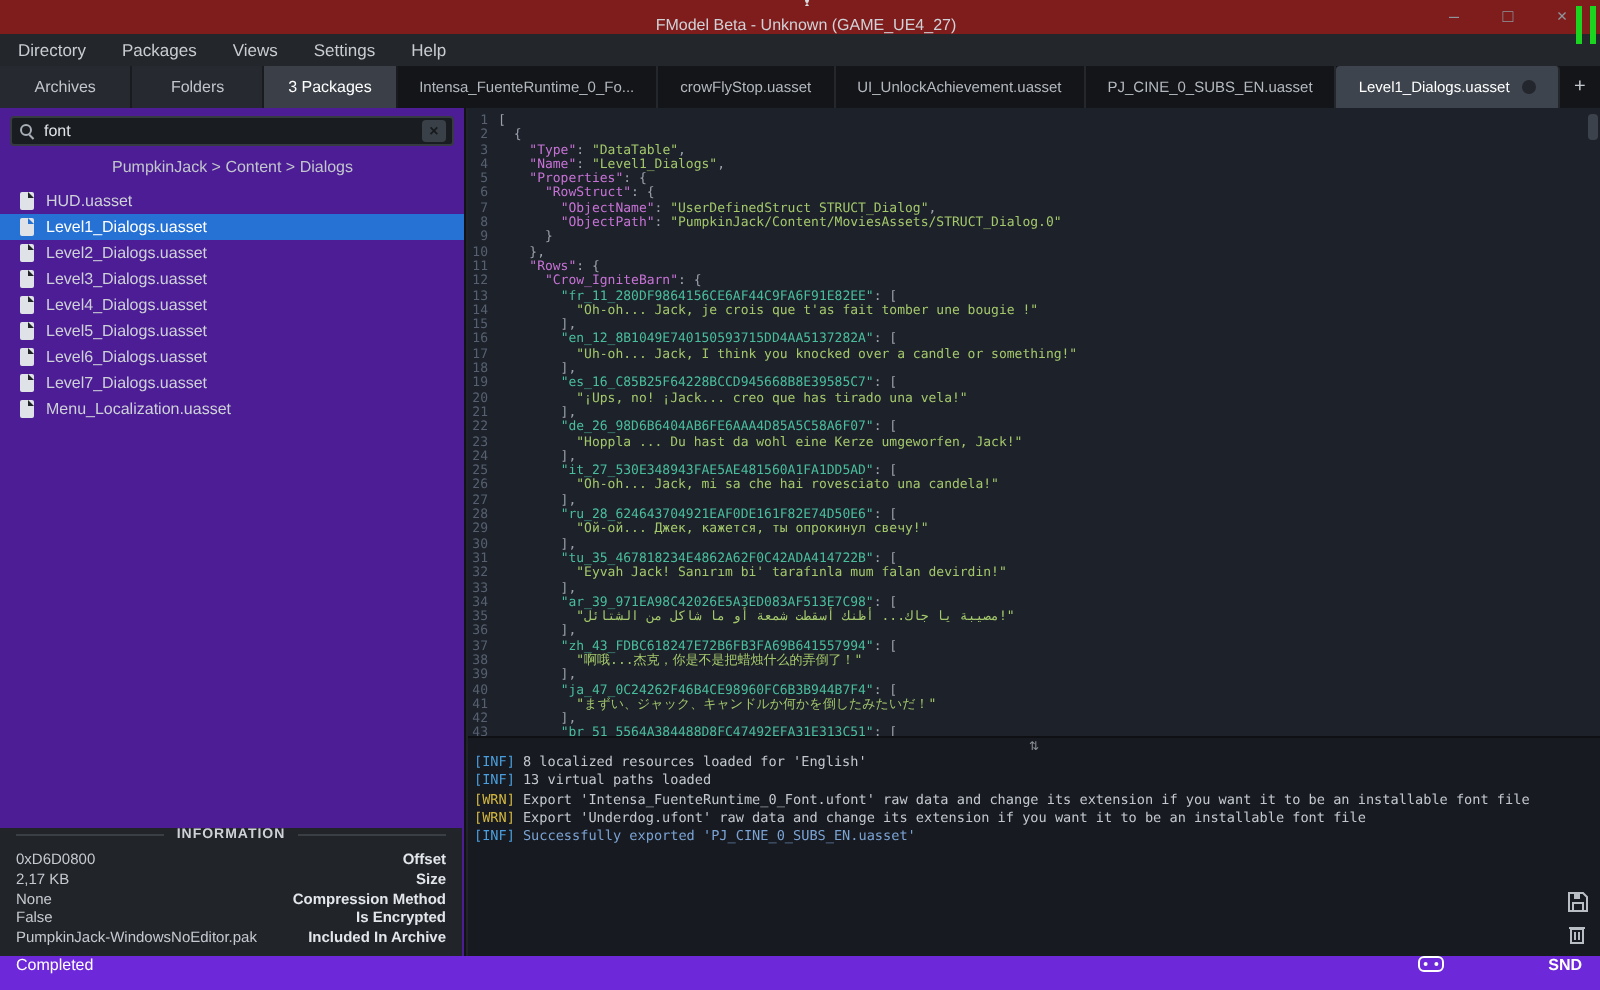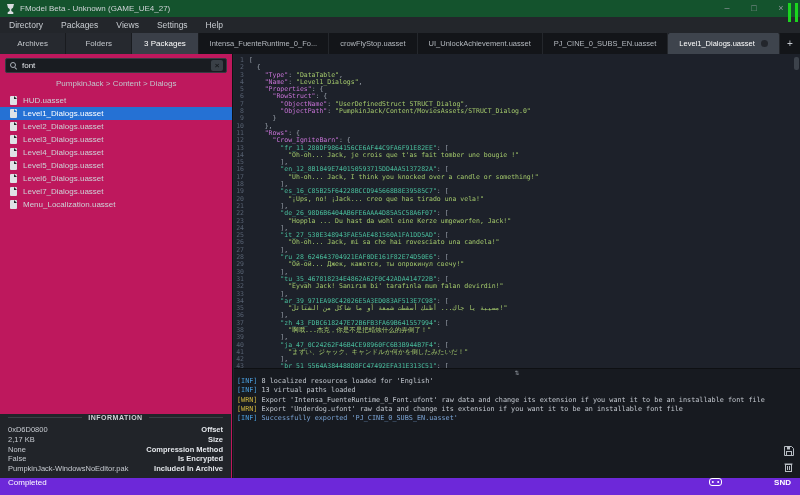--- a/index.html
+++ b/index.html
@@ -3,22 +3,22 @@
 <meta charset="utf-8">
 <style>
   * { margin:0; padding:0; box-sizing:border-box; }
   html,body { background:#101214; }
   .app {
     position:relative; width:800px; height:495px; overflow:hidden;
     background:#20242a; font-family:"Liberation Sans", sans-serif;
     color:#c9cdd2; -webkit-user-select:none;
   }
   
-  .titlebar { position:absolute; left:0; top:0; right:0; height:17px; background:#14532d;
-    display:flex; align-items:center; gap:5px; padding-left:6px; }
+  .titlebar { position:absolute; left:0; top:0; right:0; height:17px; background:#7f1d1d;
+    display:flex; align-items:center; gap:5px; padding-left:6px;flex-direction:column; }
   .titlebar .title { font-size:8px; color:#cfd3d7; }
   .win-controls { position:absolute; right:14px; top:0; height:17px; display:flex; align-items:center; gap:17px; }
   .win-btn { font-size:9px; color:#8f959c; width:10px; text-align:center; line-height:17px; }
   .green-bar { position:absolute; top:3px; width:3px; height:19px; background:#1bd41f; z-index:5; }
   .gb1 { right:9px; } .gb2 { right:2px; }
   
   .menubar { position:absolute; left:0; top:17px; right:0; height:16px; background:#23262b;
     display:flex; align-items:center; gap:18px; padding-left:9px; }
   .menu-item { font-size:8.5px; color:#c9cdd2; }
   
@@ -28,21 +28,21 @@
     color:#c2c6cb; border-right:1px solid #191b1f; }
   .ntab.selected { background:#3a3f48; color:#fff; }
   .doctabs { display:flex; flex:1;border-radius:10px; }
   .dtab { display:flex; align-items:center; gap:6px; padding:0 11px; font-size:7.5px; color:#b4b9bf;
     border-right:1px solid #232populate629; border-right:1px solid #24272c; position:relative; }
   .dtab.selected { background:#3e444d; color:#fff; border-radius:2px 2px 0 0; }
   .dtab .dot { display:none; width:7px; height:7px; border-radius:50%; background:#23262c; }
   .dtab.selected .dot { display:block; }
   .addtab { width:22px; display:flex; align-items:center; justify-content:center; color:#c6cad0; font-size:10px; }
   
-  .sidebar { position:absolute; left:0; top:54px; width:233px; bottom:17px; background:#be185d;
+  .sidebar { position:absolute; left:0; top:54px; width:233px; bottom:17px; background:#4c1d95;
     border-right:1px solid #101215; }
   .searchbox { margin:4px 5px 3px 5px; height:15px; background:#191c21; border:1px solid #363b42;
     border-radius:2px; display:flex; align-items:center; gap:4px; padding:0 3px; }
   .mag { position:relative; width:9px; height:9px; flex:0 0 auto; }
   .mag::before { content:""; position:absolute; left:1px; top:1px; width:4px; height:4px;
     border:1px solid #a8aeb6; border-radius:50%; }
   .mag::after { content:""; position:absolute; left:6px; top:6px; width:3px; height:1px;
     background:#a8aeb6; transform:rotate(45deg); transform-origin:0 0; }
   .search-text { flex:1; font-size:8px; color:#e2e5e9; }
   .clear-btn { width:12px; height:11px; background:#3a4047; border-radius:2px; color:#16191d;

